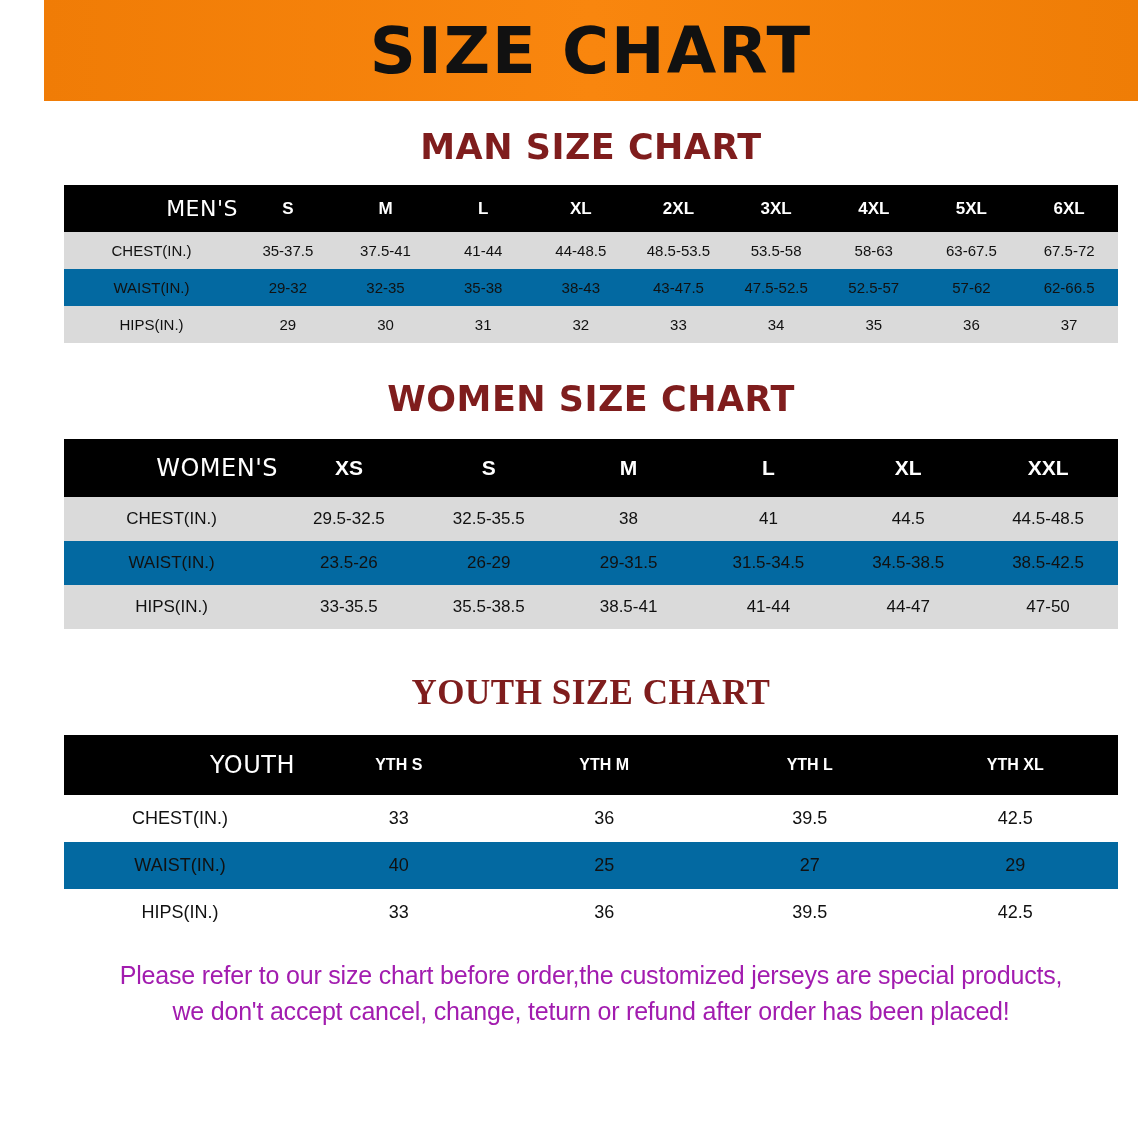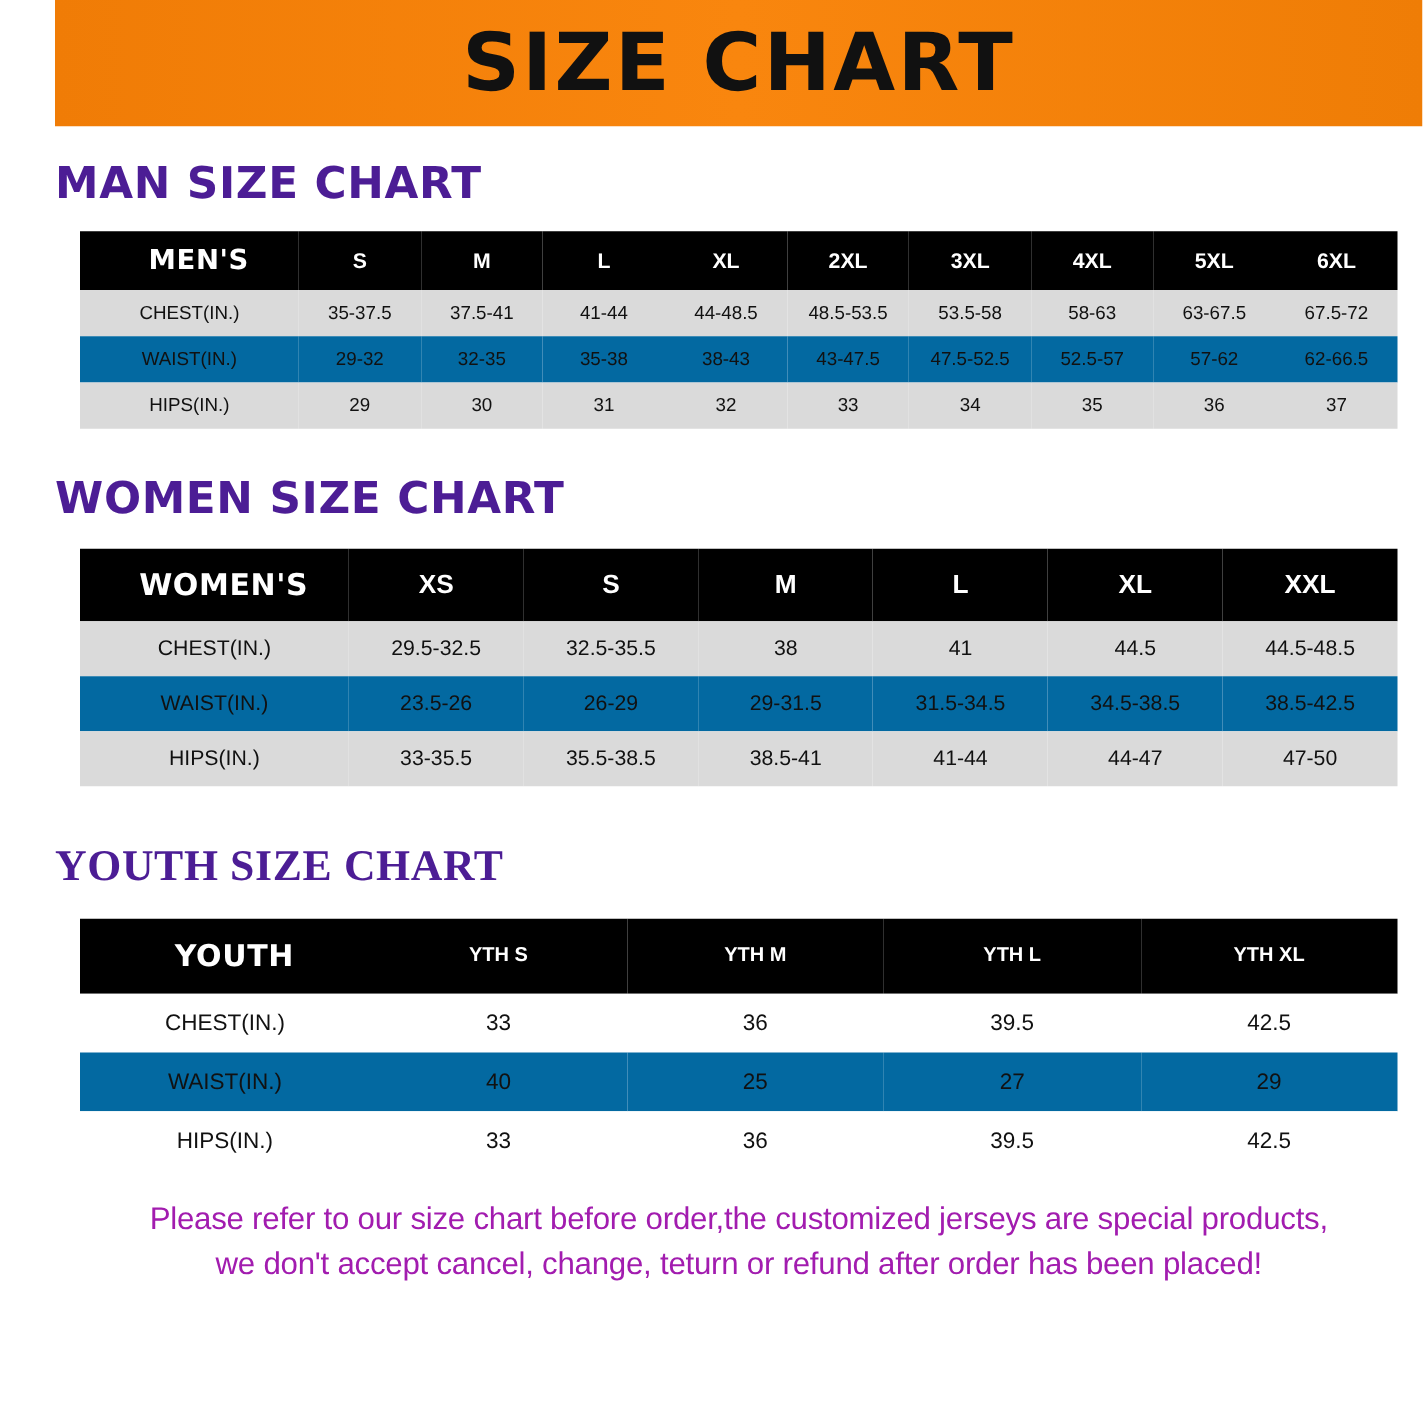--- a/index.html
+++ b/index.html
@@ -37,23 +37,24 @@
     font-weight: 900;
     font-size: 64px;
     letter-spacing: 2px;
     color: #111111;
     line-height: 1;
     text-align: center;
   }
 
   
   .section-title {
+    text-align: center;
     font-family: "DejaVu Sans", sans-serif;
     font-weight: 900;
-    color: #4c1d95;
+    color: #7f1d1d;
     letter-spacing: 0.5px;
   }
   .title-man   { font-size: 35px; margin-top: 26px; }
   .title-women { font-size: 35px; margin-top: 36px; }
   .title-youth { font-size: 35px; margin-top: 44px; font-family: Liberation Serif, serif; }
 
   
   .table-wrap {
     margin: 0 auto;
     width: 1054px;
@@ -71,23 +72,23 @@
   }
   
   table.sz thead tr {
     background: #000000;
   }
   table.sz thead th {
     color: #ffffff;
     font-weight: 700;
   }
   table.sz thead th.rowlabel {
-    text-align: center;
+    text-align: right;
     font-family: "DejaVu Sans", sans-serif;
-    font-weight: 700;
+    font-weight: 400;
     letter-spacing: 0.5px;
   }
   table.sz tbody td.rowlabel {
     font-weight: 400;
   }
   
   tr.band-dark td { background: #dadada; }
   tr.band-light td { background: #0369a1; }
   tr.band-white td { background: #ffffff; }
 

